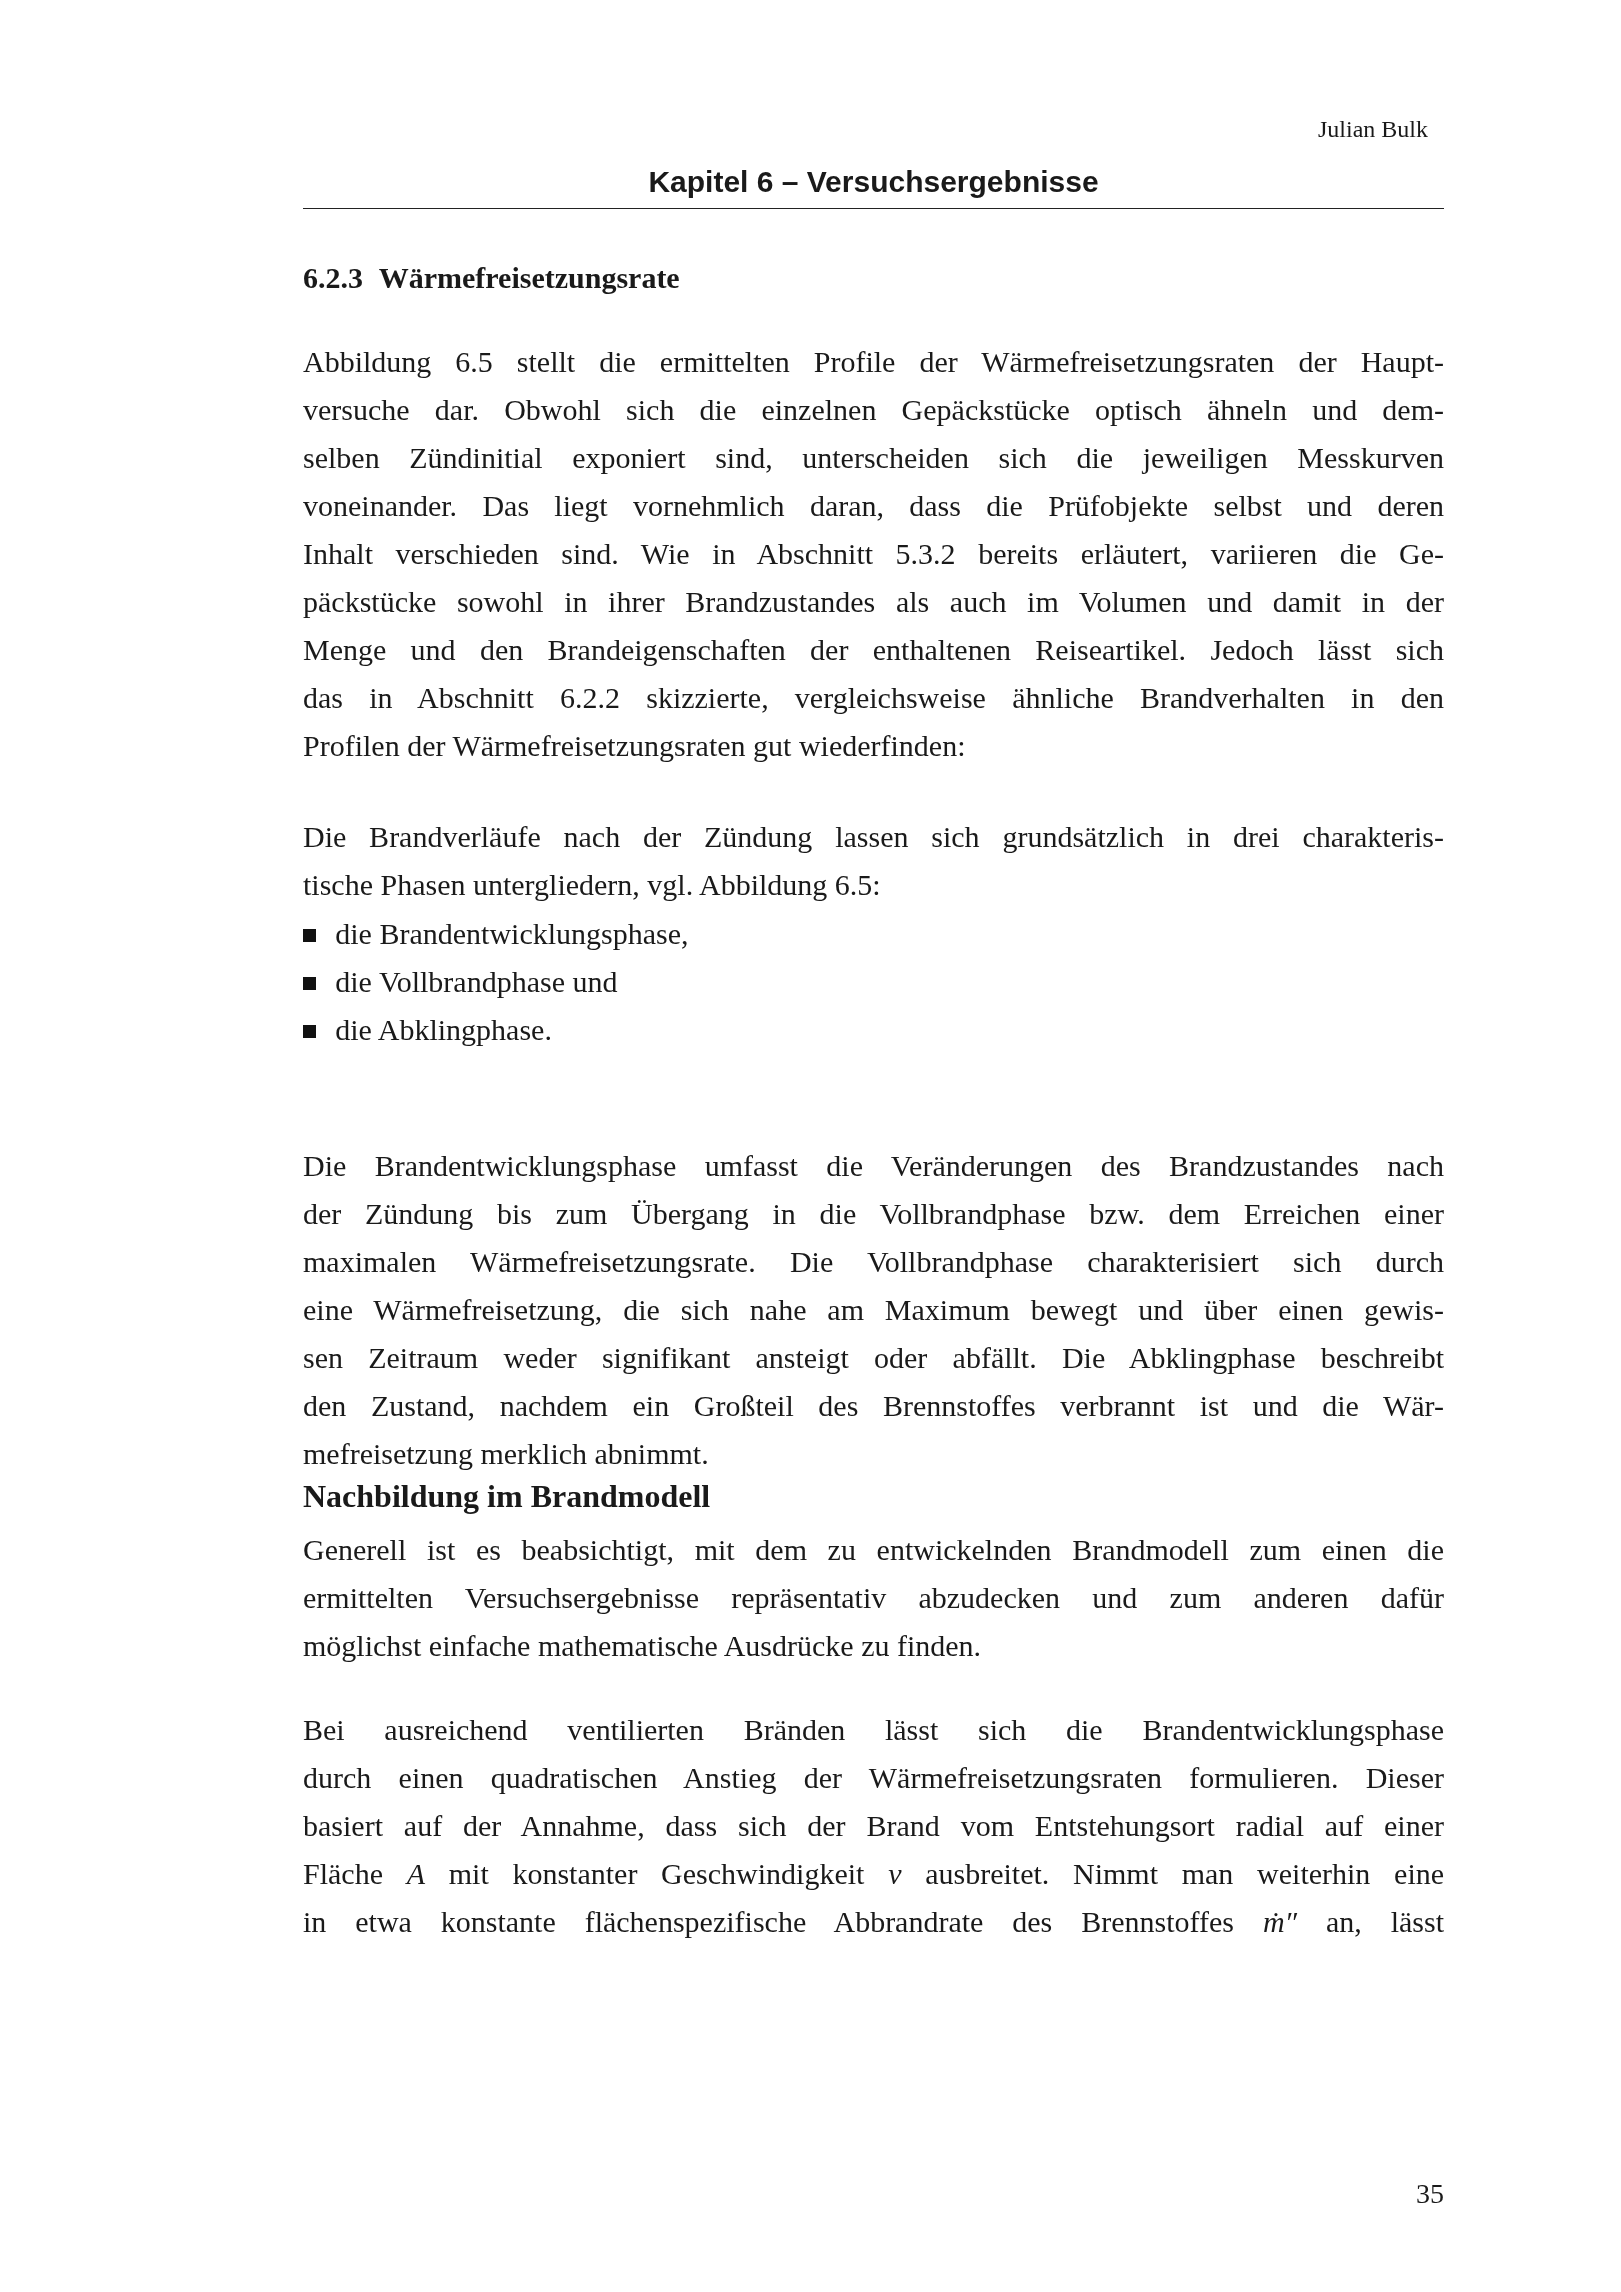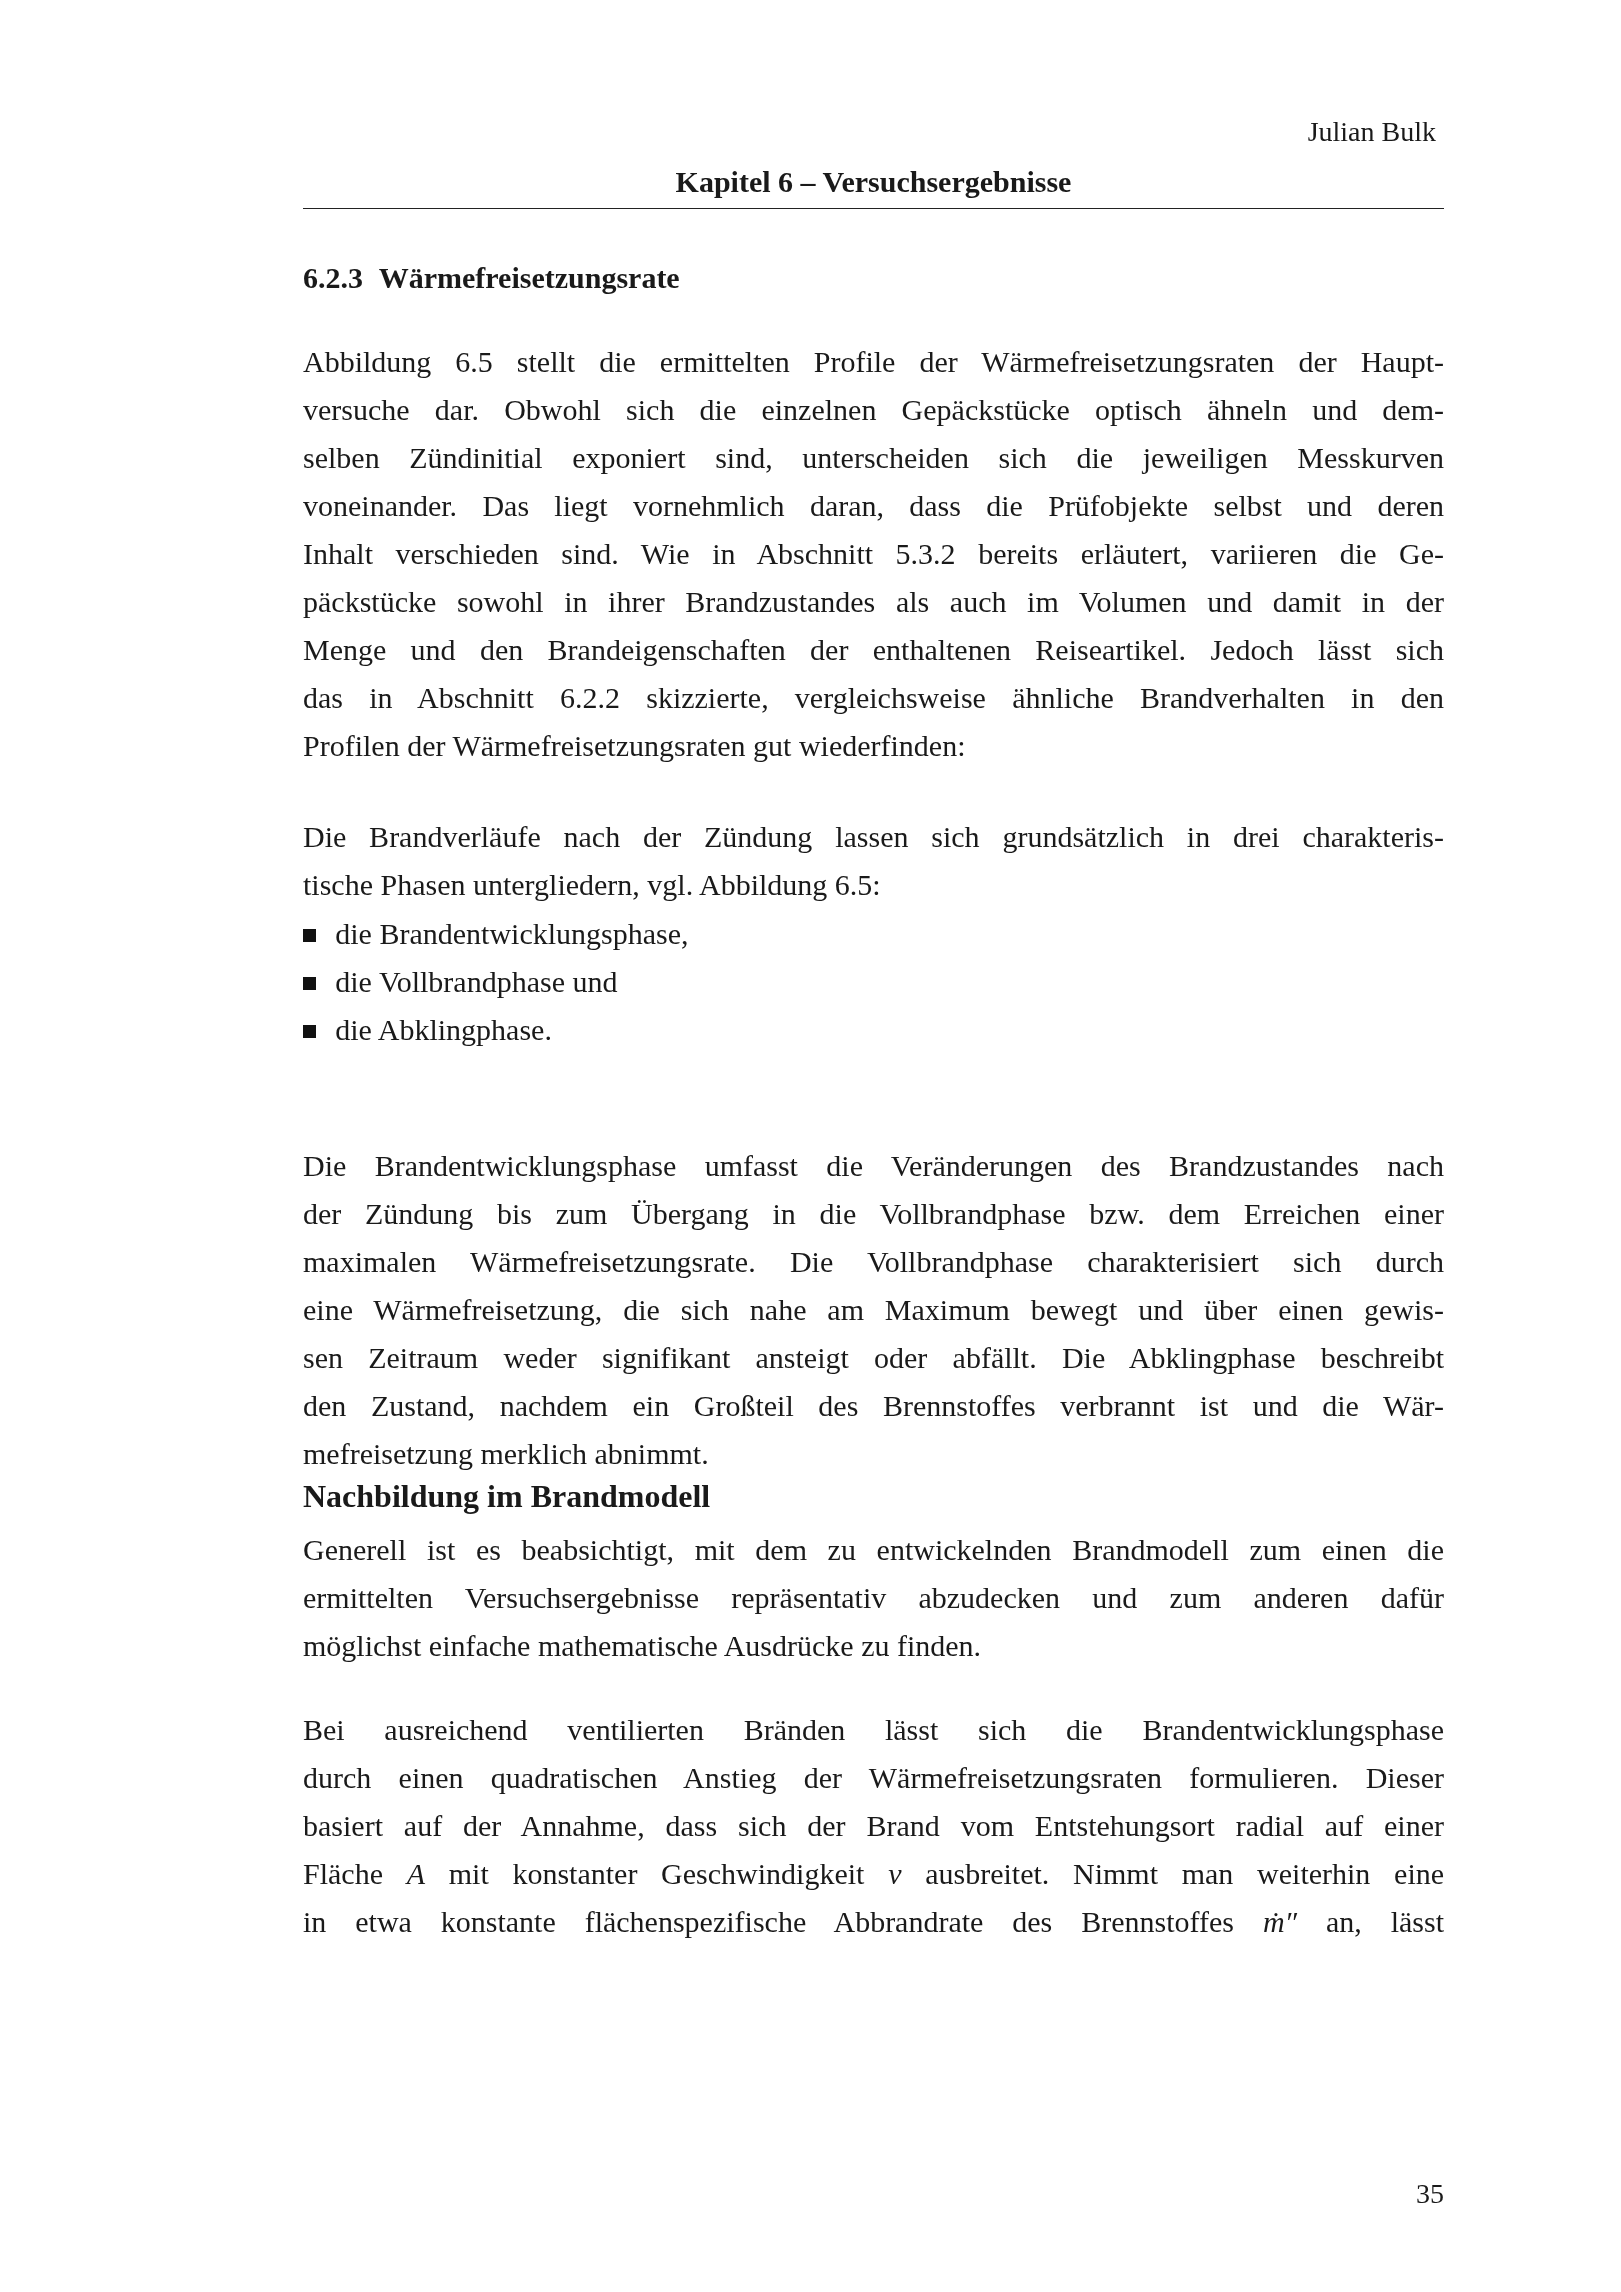--- a/index.html
+++ b/index.html
@@ -17,34 +17,34 @@
     }
     .page {
       position: absolute;
       left: 303px;
       top: 0;
       width: 1141px;
     }
     .author {
       position: absolute;
       top: 116px;
-      right: 8px;
-      font-size: 28px;
+      right: 16px;
+      font-size: 24px;
       font-family: "Liberation Serif", serif;
       white-space: nowrap;
     }
     .chapter {
       position: absolute;
       top: 165px;
       left: 0;
       width: 1141px;
       text-align: center;
       font-size: 30px;
       font-weight: bold;
-      font-family: Liberation Serif, serif;
+      font-family: Liberation Sans, sans-serif;
     }
     .rule {
       position: absolute;
       top: 208px;
       left: 0;
       width: 1141px;
       height: 0;
       border-top: 1.5px solid #222;
     }
     .section {

